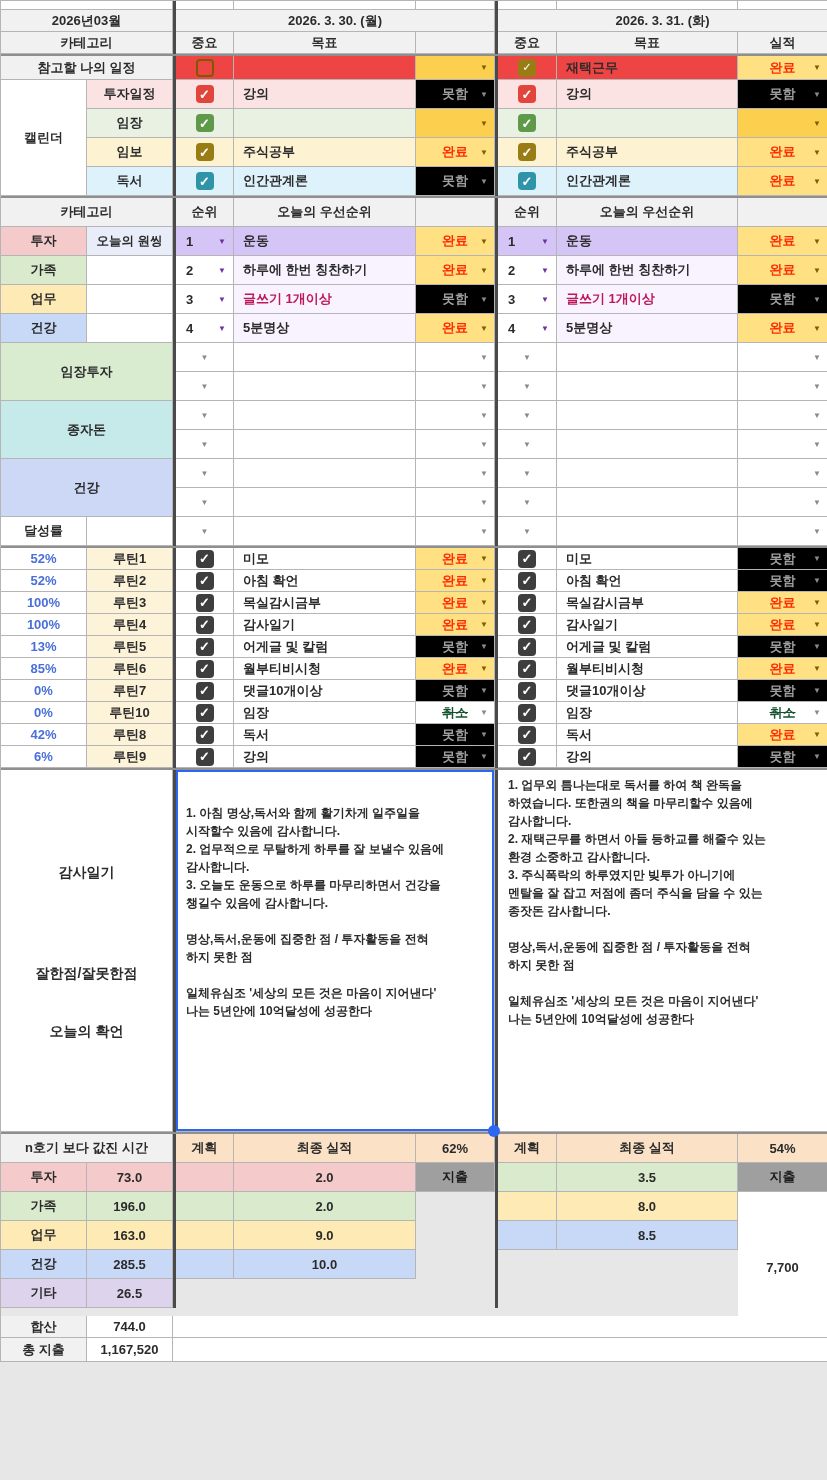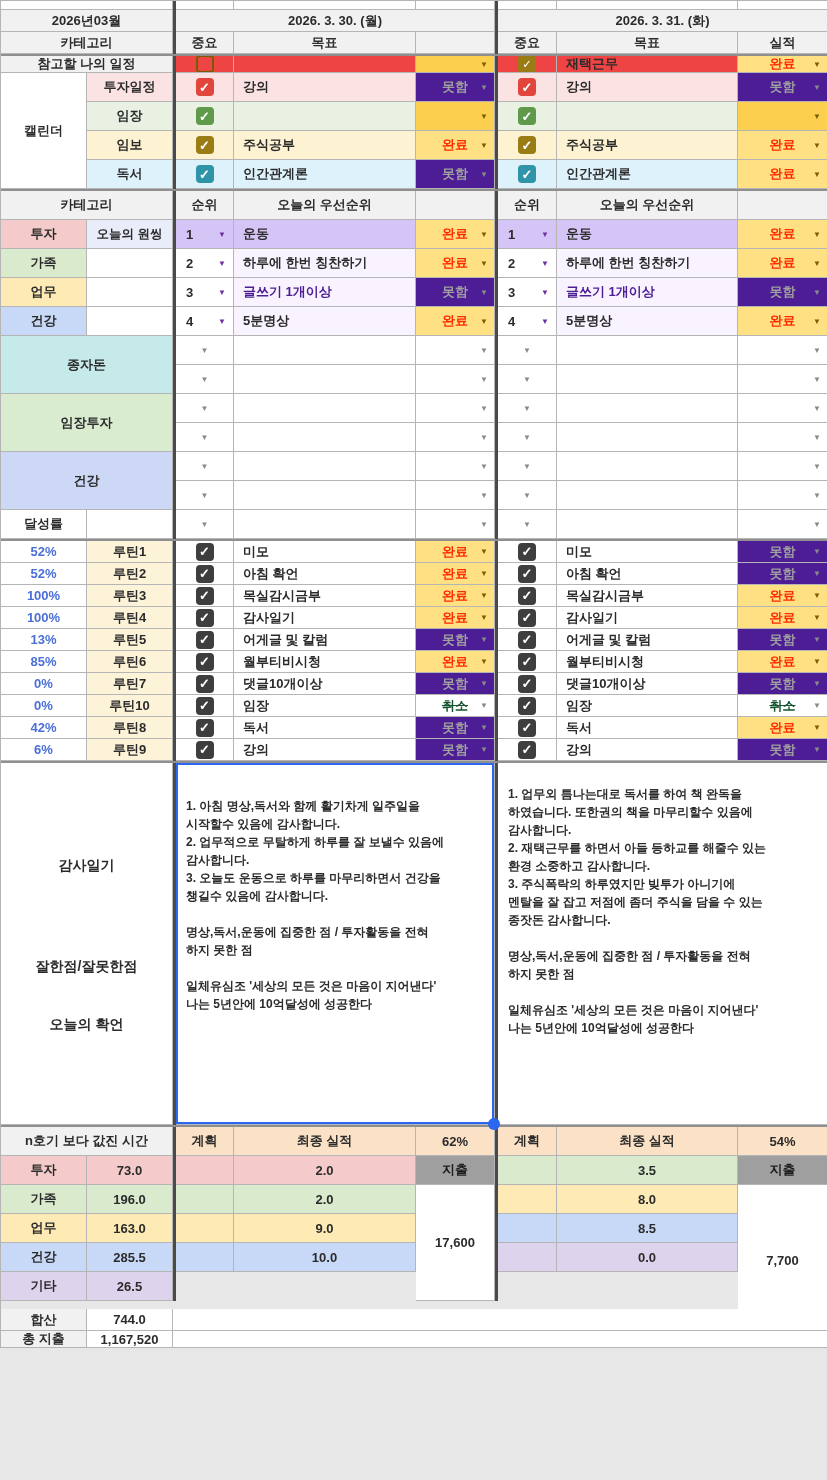--- a/index.html
+++ b/index.html
@@ -10,46 +10,46 @@
   .vd{width:3px;background:#4a4a4a;flex:none;}
   .sep{height:2px;background:#8f8f8f;}
   .gap8{height:8px;}
   .vcol{display:flex;flex-direction:column;flex:none;}
   
   .wA{width:86px}.wB{width:86px}.wAB{width:172px}
   .wI{width:58px}.wG{width:182px}.wR{width:79px}
   .wI2{width:59px}.wG2{width:181px}.wR2{width:90px}
   .wMon{width:319px}.wTue{width:330px}
   
-  .h9{height:9px}.h29{height:29px}.h30{height:22px}.h31{height:17px}.h58{height:58px}.h116{height:116px}
+  .h9{height:9px}.h29{height:29px}.h30{height:22px}.h31{height:24px}.h58{height:58px}.h116{height:116px}
   .h145{height:145px}.h362{height:362px}
   
   .hd{background:#f1f1f1;font-size:13px;}
   .goal{justify-content:flex-start;padding-left:9px;}
   
   .ylwbg{background:#ef4444;font-family:Liberation Mono, monospace;}
   .pinkL{background:#fbe3e4}.greenL{background:#e8f1e2}.creamL{background:#fdf2d1}.blueL{background:#def2fb}
   .pinkS{background:#f4caca}.greenS{background:#d9eacd}.yellowS{background:#fdeab5}.blueS{background:#c8d9f8}.purpleS{background:#ddd3ec}
   .cream{background:#fdf3d9}
   .mGreen{background:#d9ecd0}.mCyan{background:#c6e9e9}.mLav{background:#ccd8f6}
   .onething{background:#e9edfa;font-size:12.5px}
   .purpleRow{background:#d5c4f6}
   .lavLight{background:#f8f3fe}
   .peach{background:#fbe2c6}
   .pctBlue{color:#4a6fd8}
-  [data-color="red"]{color:#4c1d95}
+  [data-color="red"]{color:#be185d}
   
   .st{position:relative;background:#fff;font-weight:700;}
   .st .ar{position:absolute;right:6px;font-size:8px;color:#8a8a8a;}
   .st.ylw{background:#fcd04e}
   .st.ylw .ar{color:#7a6000}
   .st[data-status="완료"]{background:#ffe083}
   .st[data-status="완료"] .tx{color:#ff2a00}
   .st[data-status="완료"] .ar{color:#7a6000}
-  .st[data-status="못함"]{background:#4c1d95}
+  .st[data-status="못함"]{background:#000000}
   .st[data-status="못함"] .tx{color:#9f9f9f}
   .st[data-status="취소"]{background:#fff}
   .st[data-status="취소"] .tx{color:#14532d;text-decoration:line-through}
   
   .rank{position:relative;justify-content:flex-start;padding-left:10px;}
   .rank .ar{position:absolute;right:7px;font-size:8px;color:#7030a0;}
   .rankE{justify-content:center;}
   .rankE .ar{position:static;color:#8a8a8a;font-size:8px;}
   
   .cb{width:18px;height:18px;border-radius:4px;flex:none;display:flex;align-items:center;justify-content:center;box-sizing:border-box;}
@@ -59,21 +59,21 @@
   .cb[data-check="checked-red"]{background:#e2453b}
   .cb[data-check="checked-green"]{background:#5e9a49}
   .cb[data-check="checked-olive"]{background:#9a7c15}
   .cb[data-check="checked-teal"]{background:#2f94a8}
   .cb[data-check="checked-dark"]{background:#3e3e3e}
   
   .jside{position:relative;}
   .jlabel{position:absolute;left:0;right:0;text-align:center;font-size:14px;}
   .jcell{align-items:flex-start;justify-content:flex-start;}
   .jtext{font-size:12px;line-height:1.5;white-space:pre-line;padding:10px;width:100%;box-sizing:border-box;}
-  .ptMon{padding-top:34px}.ptTue{padding-top:22px}
+  .ptMon{padding-top:34px}.ptTue{padding-top:6px}
   .selected{box-shadow:inset 0 0 0 2px #2c67f2;position:relative;overflow:visible;z-index:2;}
   .handle{position:absolute;right:-6px;bottom:-6px;width:12px;height:12px;border-radius:50%;background:#2c67f2;}
   
   .spendLbl{background:#9f9f9f;color:#1c1c1c}
   .fillWhite{flex:1;background:#fff;border-bottom:1px solid #b5b5b5;}
 </style>
 </head>
 <body>
 
 <div class="sheet">
@@ -336,22 +336,22 @@
       </div>
     <div class="c wG2 lavLight goal">5분명상</div>
     <div class="c wR2 st" data-status="완료">
         <span class="tx">완료</span>
         <span class="ar">▼</span>
       </div>
   </div>
 
   <div class="frow">
     <div class="vcol">
+      <div class="c wAB h58 mGreen">임장투자</div>
       <div class="c wAB h58 mCyan">종자돈</div>
-      <div class="c wAB h58 mGreen">임장투자</div>
       <div class="c wAB h58 mLav">건강</div>
       <div class="frow h29">
           <div class="c wA">달성률</div>
           <div class="c wB"></div>
         </div>
     </div>
     <div class="vd" style="height:203px"></div>
     <div class="vcol">
       <div class="frow h29">
           <div class="c wI rankE">
@@ -804,39 +804,34 @@
           <div class="c wI yellowS"></div>
           <div class="c wG yellowS">9.0</div>
         </div>
       <div class="frow h29">
           <div class="c wI blueS"></div>
           <div class="c wG blueS">10.0</div>
         </div>
     </div>
     <div class="vcol">
       <div class="c wR h29 spendLbl">지출</div>
-      <div class="c wR" style="height:116px">17,600</div>
     </div>
     <div class="vd" style="height:145px"></div>
     <div class="vcol">
       <div class="frow h29">
           <div class="c wI2 greenS"></div>
           <div class="c wG2 greenS">3.5</div>
         </div>
       <div class="frow h29">
           <div class="c wI2 yellowS"></div>
           <div class="c wG2 yellowS">8.0</div>
         </div>
       <div class="frow h29">
           <div class="c wI2 blueS"></div>
           <div class="c wG2 blueS">8.5</div>
-        </div>
-      <div class="frow h29">
-          <div class="c wI2 purpleS"></div>
-          <div class="c wG2 purpleS">0.0</div>
         </div>
     </div>
     <div class="vcol">
       <div class="c wR2 h29 spendLbl">지출</div>
       <div class="c wR2" style="height:152px">7,700</div>
     </div>
   </div>
 
   <div class="gap8"></div>
 

